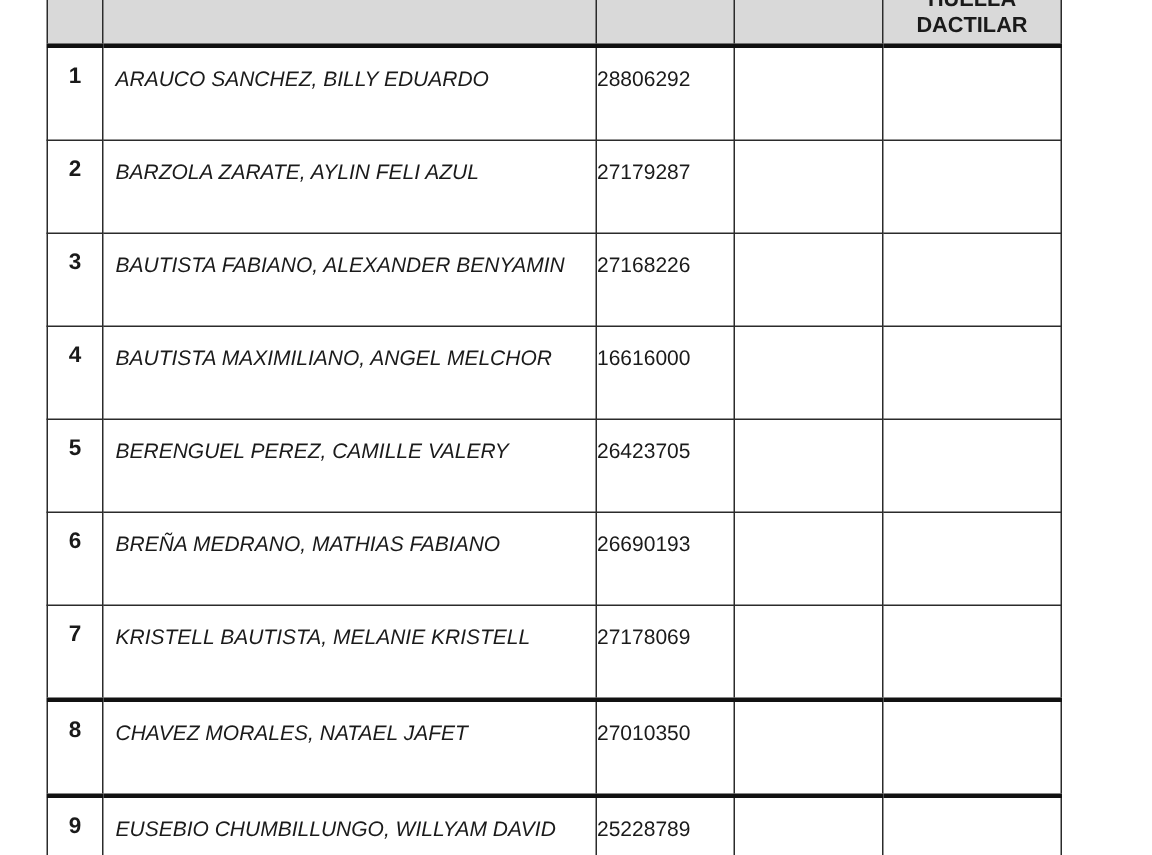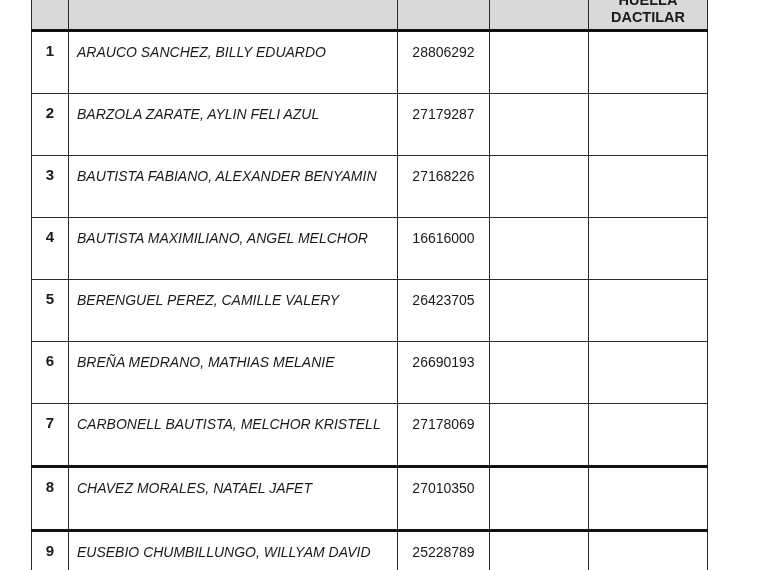--- a/index.html
+++ b/index.html
@@ -57,21 +57,20 @@
       padding-top: 10px !important;
     }
     td.name {
       padding-left: 8px !important;
       padding-top: 12px !important;
       white-space: nowrap;
       overflow: hidden;
       font-style: italic;
     }
     td.dni {
-      text-align: center;
       padding-top: 12px !important;
     }
     tr.thick-top td {
       border-top: 3px solid #111;
     }
     tr.thick-bottom td {
       border-bottom: 3px solid #111;
     }
   </style>
 </head>
@@ -129,28 +128,28 @@
       </tr>
       <tr>
         <td class="num">5</td>
         <td class="name">BERENGUEL PEREZ, CAMILLE VALERY</td>
         <td class="dni">26423705</td>
         <td></td>
         <td></td>
       </tr>
       <tr>
         <td class="num">6</td>
-        <td class="name">BREÑA MEDRANO, MATHIAS MELANIE</td>
+        <td class="name">BREÑA MEDRANO, MATHIAS FABIANO</td>
         <td class="dni">26690193</td>
         <td></td>
         <td></td>
       </tr>
       <tr>
         <td class="num">7</td>
-        <td class="name">CARBONELL BAUTISTA, MELCHOR KRISTELL</td>
+        <td class="name">KRISTELL BAUTISTA, MELANIE KRISTELL</td>
         <td class="dni">27178069</td>
         <td></td>
         <td></td>
       </tr>
       <tr class="thick-top thick-bottom">
         <td class="num">8</td>
         <td class="name">CHAVEZ MORALES, NATAEL JAFET</td>
         <td class="dni">27010350</td>
         <td></td>
         <td></td>

